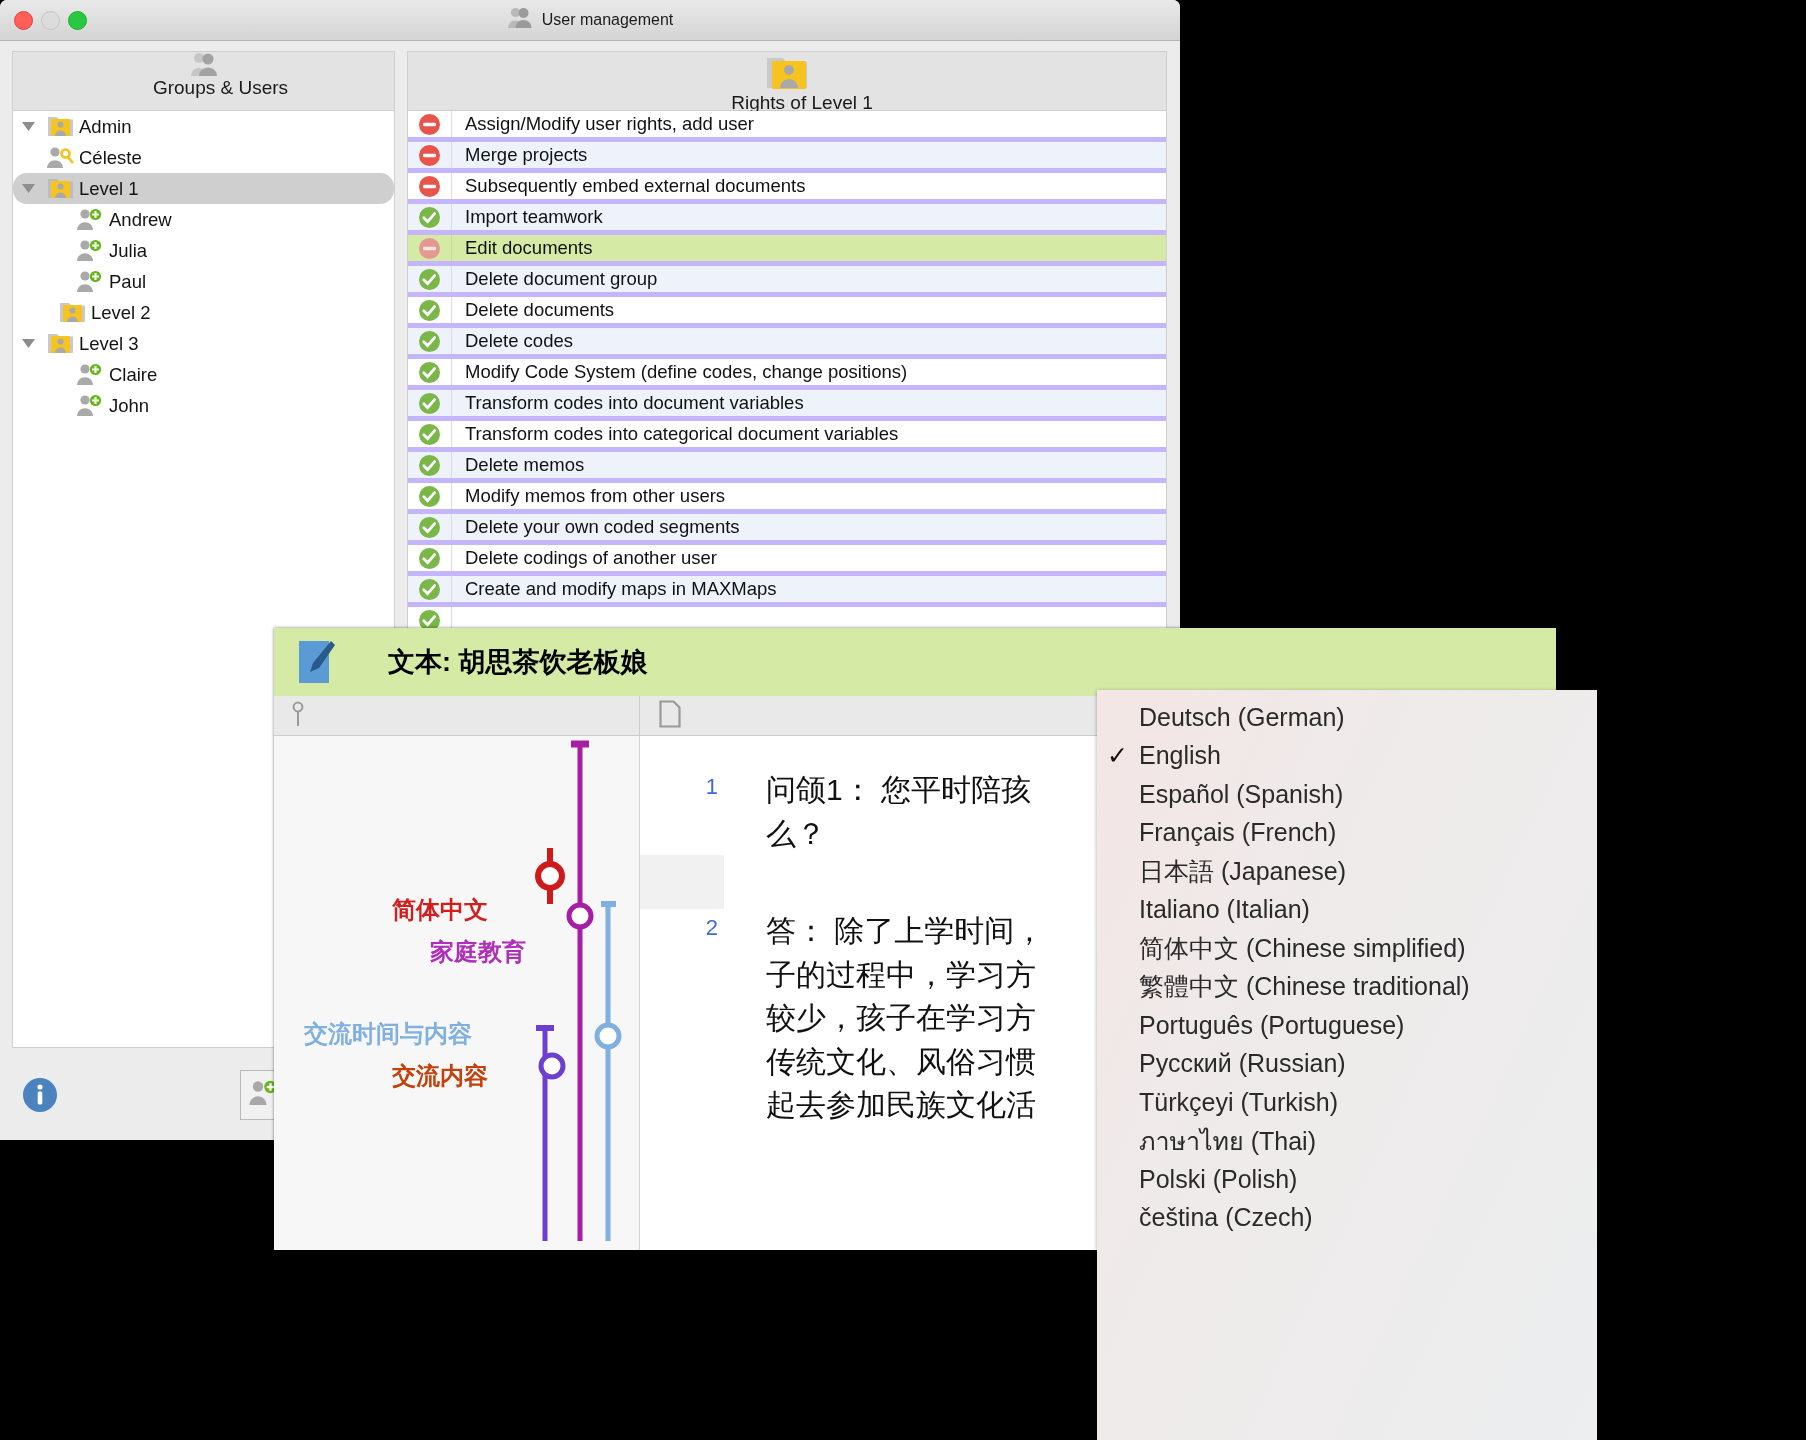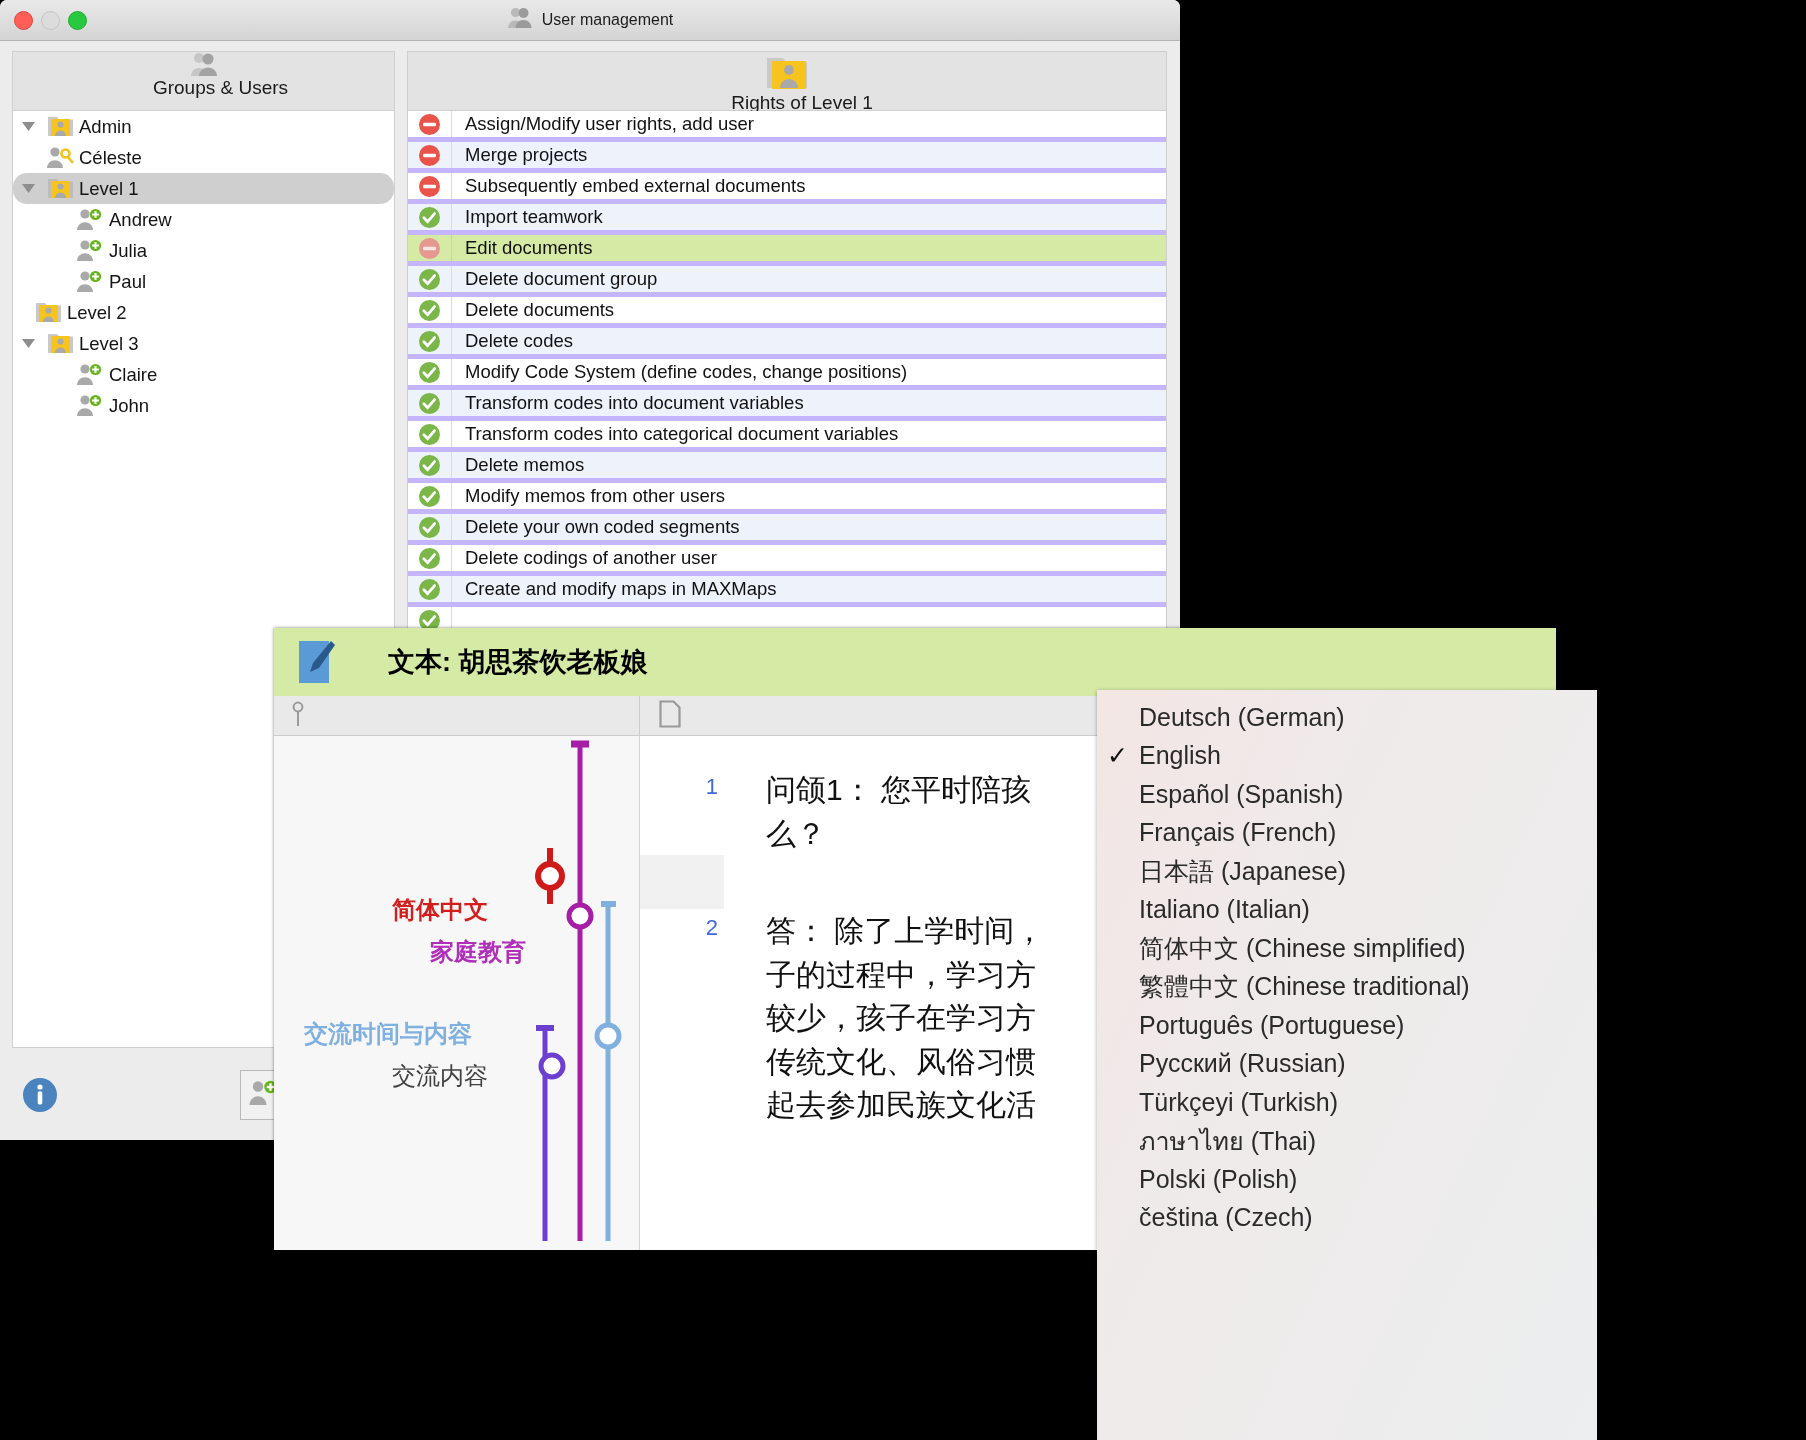--- a/index.html
+++ b/index.html
@@ -259,21 +259,21 @@
             <svg width="28" height="23" viewBox="0 0 28 23">
               <circle cx="9" cy="6" r="4.6" fill="#a9a9a9"></circle>
               <path d="M1 22c0-4.4 3.6-7.8 8-7.8s8 3.4 8 7.8z" fill="#a9a9a9"></path>
               <circle cx="19.5" cy="6.5" r="5.6" fill="#63b615"></circle>
               <path d="M19.5 3v7M16 6.5h7" stroke="#fff" stroke-width="2.1"></path>
             </svg>
           </span>
           <span class="tree-lbl">Paul</span>
         </div>
 
-        <div class="tree-row" style="padding-left:18px">
+        <div class="tree-row" style="padding-left:42px">
           <span class="tree-ico">
             <svg width="27" height="23" viewBox="0 0 27 23">
               <path d="M1 2h9l2 2.5h14V21H1z" fill="#c9c9c9"></path>
               <rect x="4" y="4" width="19" height="17" rx="1" fill="#f7c41f"></rect>
               <circle cx="13.5" cy="9.5" r="3.1" fill="#a9a9a9"></circle>
               <path d="M8 21c0-3.1 2.5-5.5 5.5-5.5S19 17.9 19 21z" fill="#a9a9a9"></path>
             </svg>
           </span>
           <span class="tree-lbl">Level 2</span>
         </div>
@@ -563,21 +563,21 @@
           <path d="M334 168V505" stroke="#7fb0e0" stroke-width="5" fill="none"></path>
           <circle cx="334" cy="300" r="11" fill="#fff" stroke="#7fb0e0" stroke-width="5"></circle>
 
           <path d="M262 292h18" stroke="#6c3fd0" stroke-width="6" fill="none"></path>
           <path d="M271 292V505" stroke="#6c3fd0" stroke-width="5" fill="none"></path>
           <circle cx="278" cy="330" r="11" fill="#fff" stroke="#6c3fd0" stroke-width="5"></circle>
         </svg>
         <div class="lbl" style="left:118px; top:158px; color:#d31e1e; font-weight:bold;">简体中文</div>
         <div class="lbl" style="left:156px; top:200px; color:#b02fb8; font-weight:bold;">家庭教育</div>
         <div class="lbl" style="left:30px; top:282px; color:#7fb0e0; font-weight:bold;">交流时间与内容</div>
-        <div class="lbl" style="left:118px; top:324px; color:#404040; font-weight:normal;">交流内容</div>
+        <div class="lbl" style="left:118px; top:324px; color:#c2410c; font-weight:bold;">交流内容</div>
       </div>
 
       <div class="textcol">
         <div class="para" style="padding-top:32px">
           <div class="num">1</div>
           <div class="body">问颌1： 您平时陪孩
 么？</div>
         </div>
         <div class="para-gap">
           <div class="gap-shade"></div>

